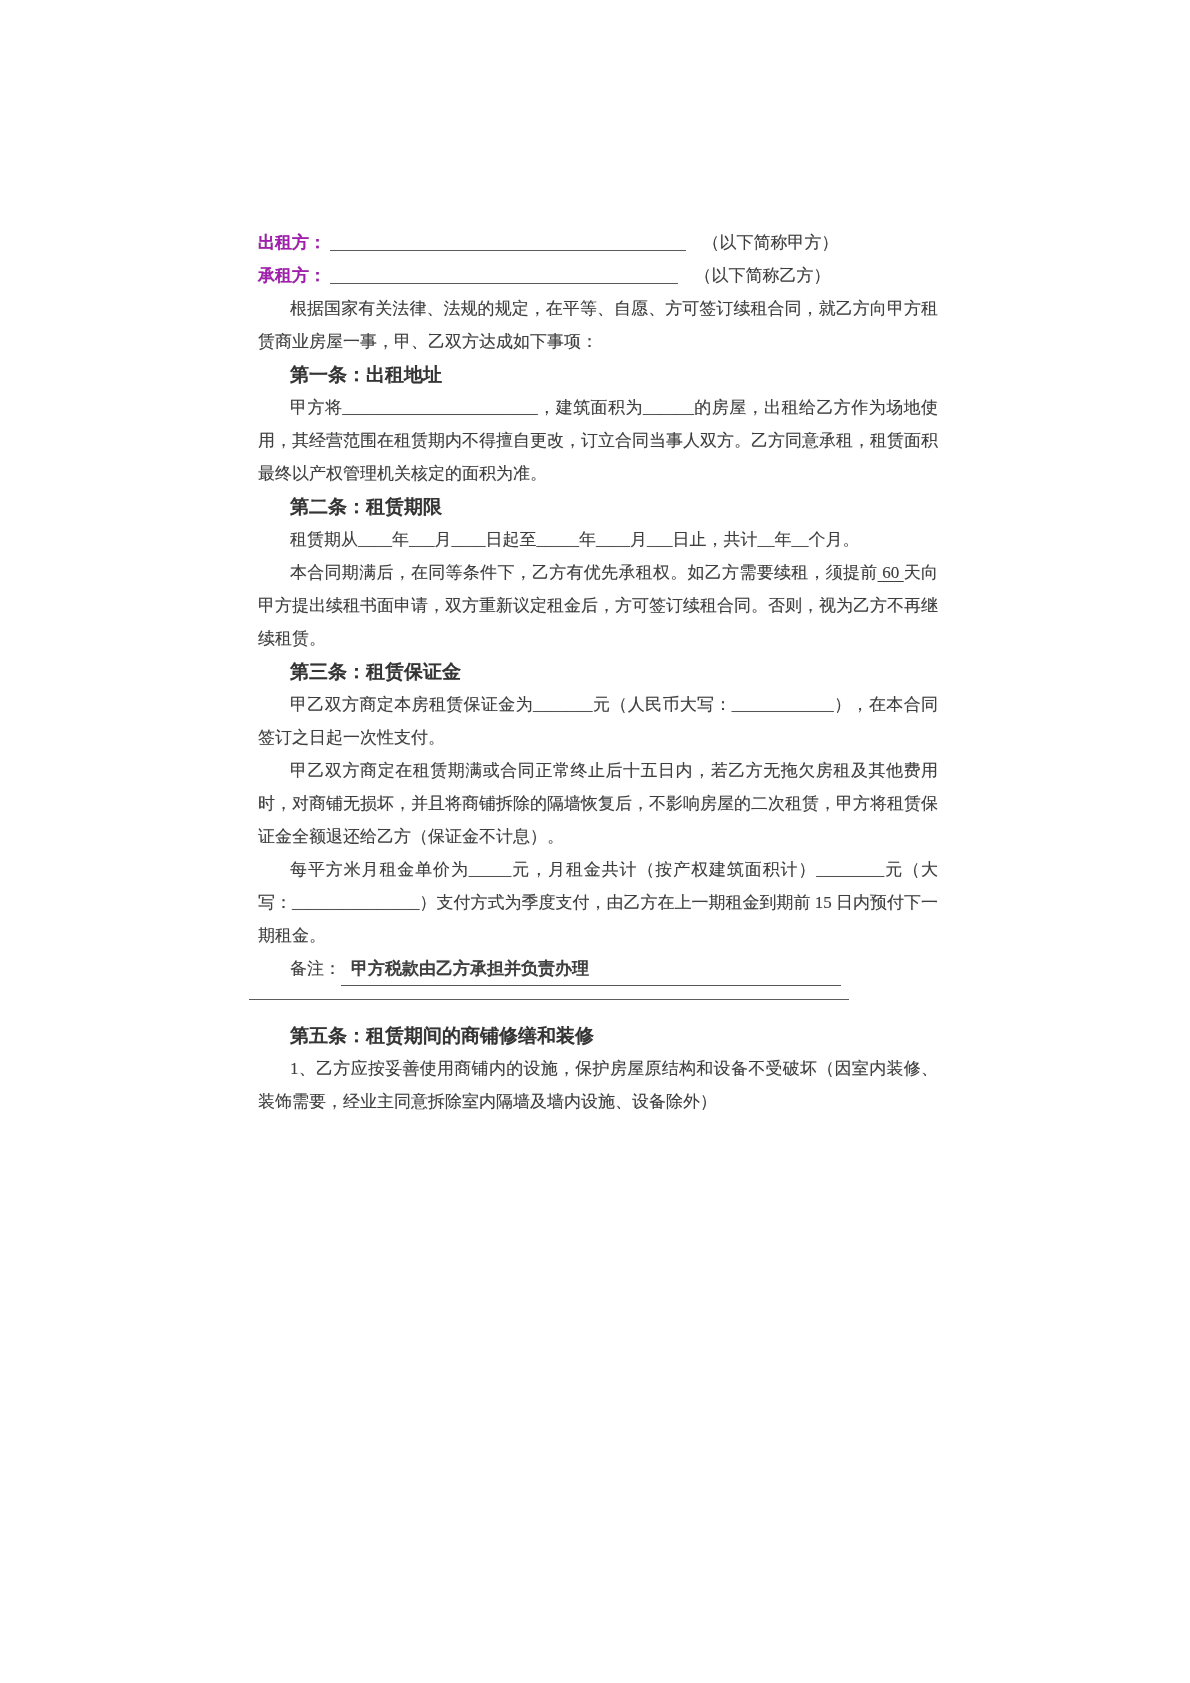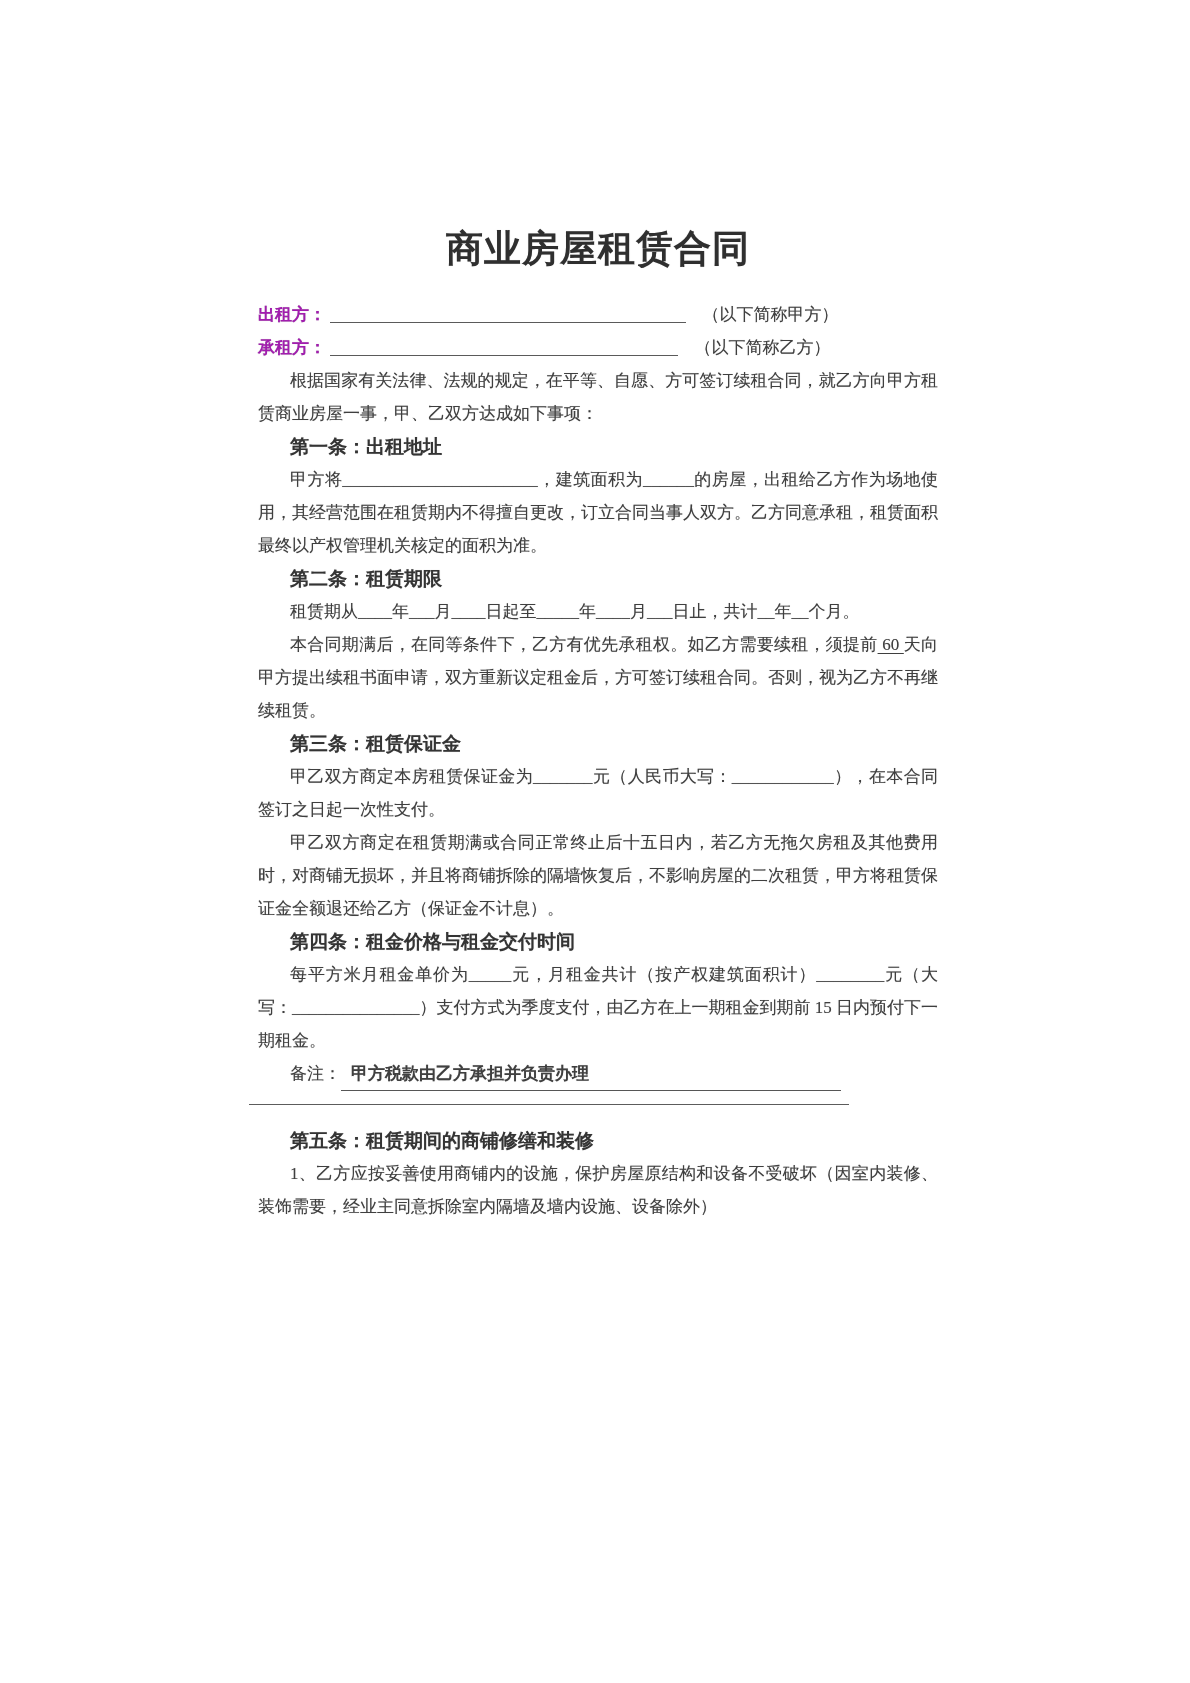--- a/index.html
+++ b/index.html
@@ -44,21 +44,20 @@
     height:13px;width:600px;margin-left:-9px;
     border-bottom:1.8px solid #5c5c5c;
     margin-bottom:19px;
   }
 </style>
 </head>
 <body>
 
 <div class="page">
 
-  <h1 class="title">商业房屋租赁合同</h1>
 
 
   <p class="para party-line">
     <span class="label">出租方：</span>
     <span class="blank blank-a"></span>
     <span class="alias">（以下简称甲方）</span>
   </p>
 
   <p class="para party-line">
     <span class="label">承租方：</span>
@@ -72,21 +71,20 @@
   <p class="para indent">甲方将_______________________，建筑面积为______的房屋，出租给乙方作为场地使用，其经营范围在租赁期内不得擅自更改，订立合同当事人双方。乙方同意承租，租赁面积最终以产权管理机关核定的面积为准。</p>
 
   <h2 class="heading">第二条：租赁期限</h2>
   <p class="para indent">租赁期从____年___月____日起至_____年____月___日止，共计__年__个月。</p>
   <p class="para indent"><span>本合同期满后，在同等条件下，乙方有优先承租权。如乙方需要续租，须提前</span><span class="u-val"> 60 </span><span>天向甲方提出续租书面申请，双方重新议定租金后，方可签订续租合同。否则，视为乙方不再继续租赁。</span></p>
 
   <h2 class="heading">第三条：租赁保证金</h2>
   <p class="para indent">甲乙双方商定本房租赁保证金为_______元（人民币大写：____________），在本合同签订之日起一次性支付。</p>
   <p class="para indent">甲乙双方商定在租赁期满或合同正常终止后十五日内，若乙方无拖欠房租及其他费用时，对商铺无损坏，并且将商铺拆除的隔墙恢复后，不影响房屋的二次租赁，甲方将租赁保证金全额退还给乙方（保证金不计息）。</p>
 
-  <h2 class="heading">第四条：租金价格与租金交付时间</h2>
   <p class="para indent">每平方米月租金单价为_____元，月租金共计（按产权建筑面积计）________元（大写：_______________）支付方式为季度支付，由乙方在上一期租金到期前 15 日内预付下一期租金。</p>
 
   <p class="para note-line">
     <span>备注：</span><span class="note-field"><span>甲方税款由乙方承担并负责办理</span></span>
   </p>
 
   <div class="separator"></div>
 
   <h2 class="heading">第五条：租赁期间的商铺修缮和装修</h2>
   <p class="para indent">1、乙方应按妥善使用商铺内的设施，保护房屋原结构和设备不受破坏（因室内装修、装饰需要，经业主同意拆除室内隔墙及墙内设施、设备除外）</p>

